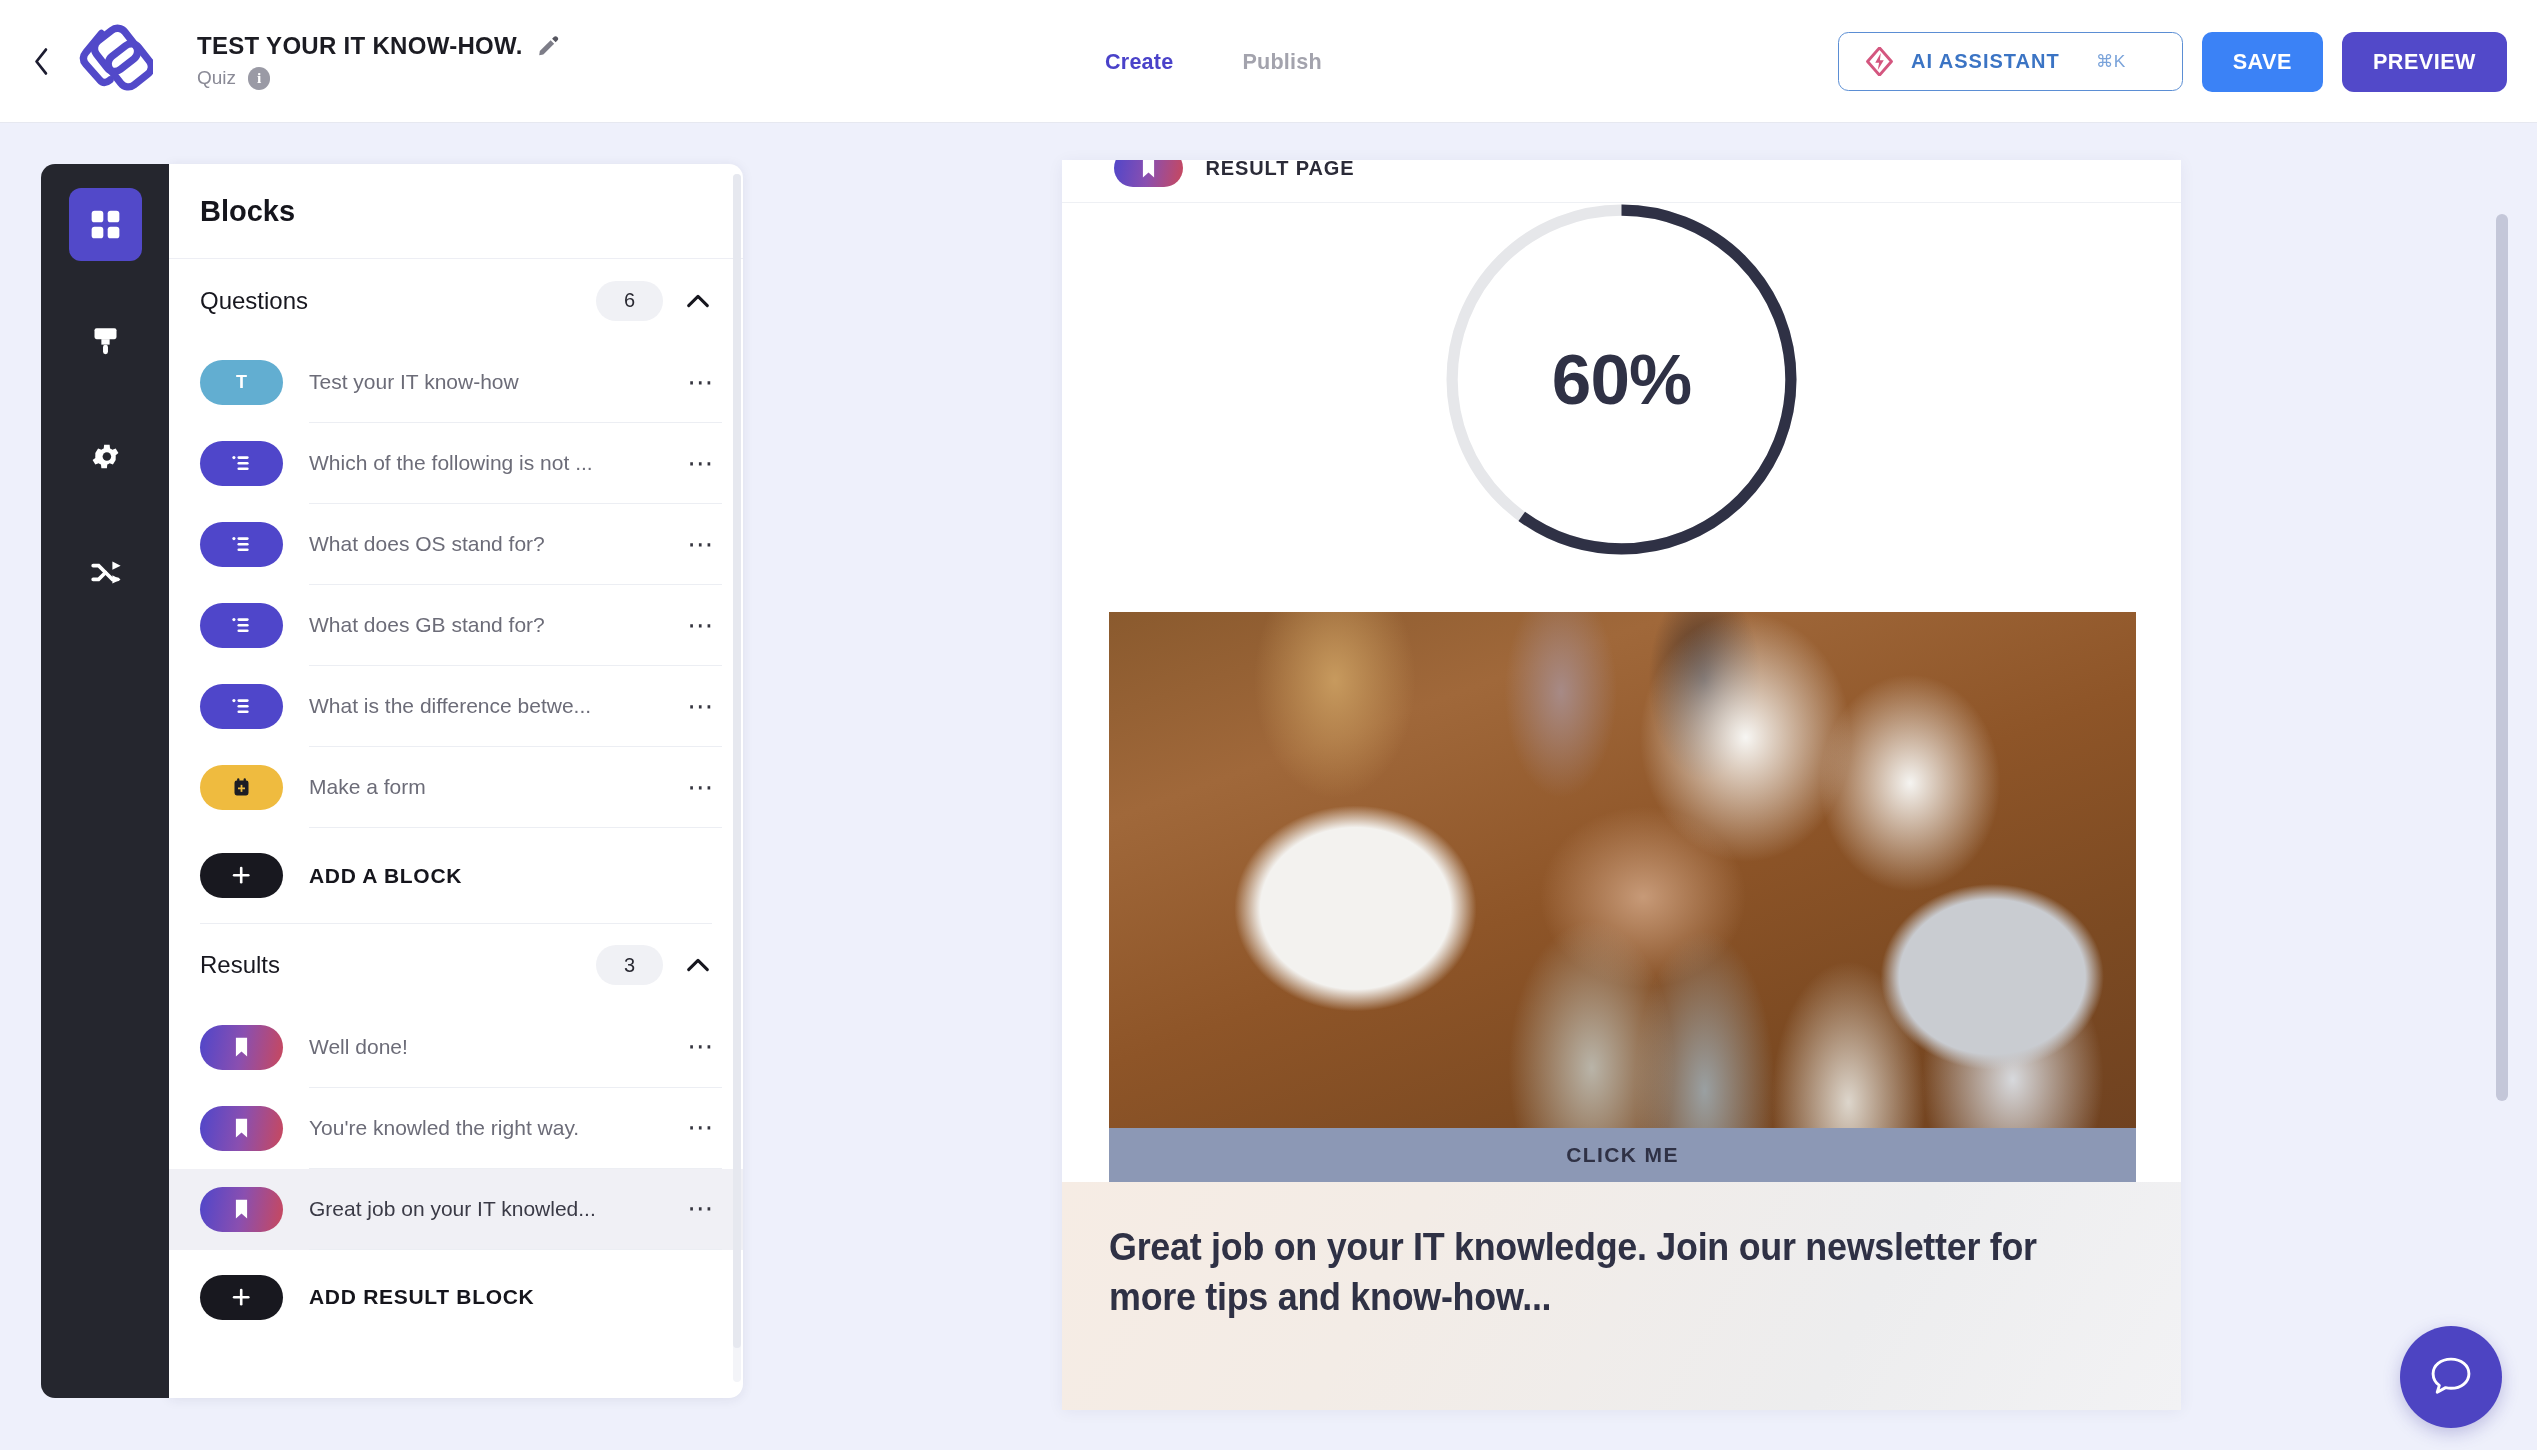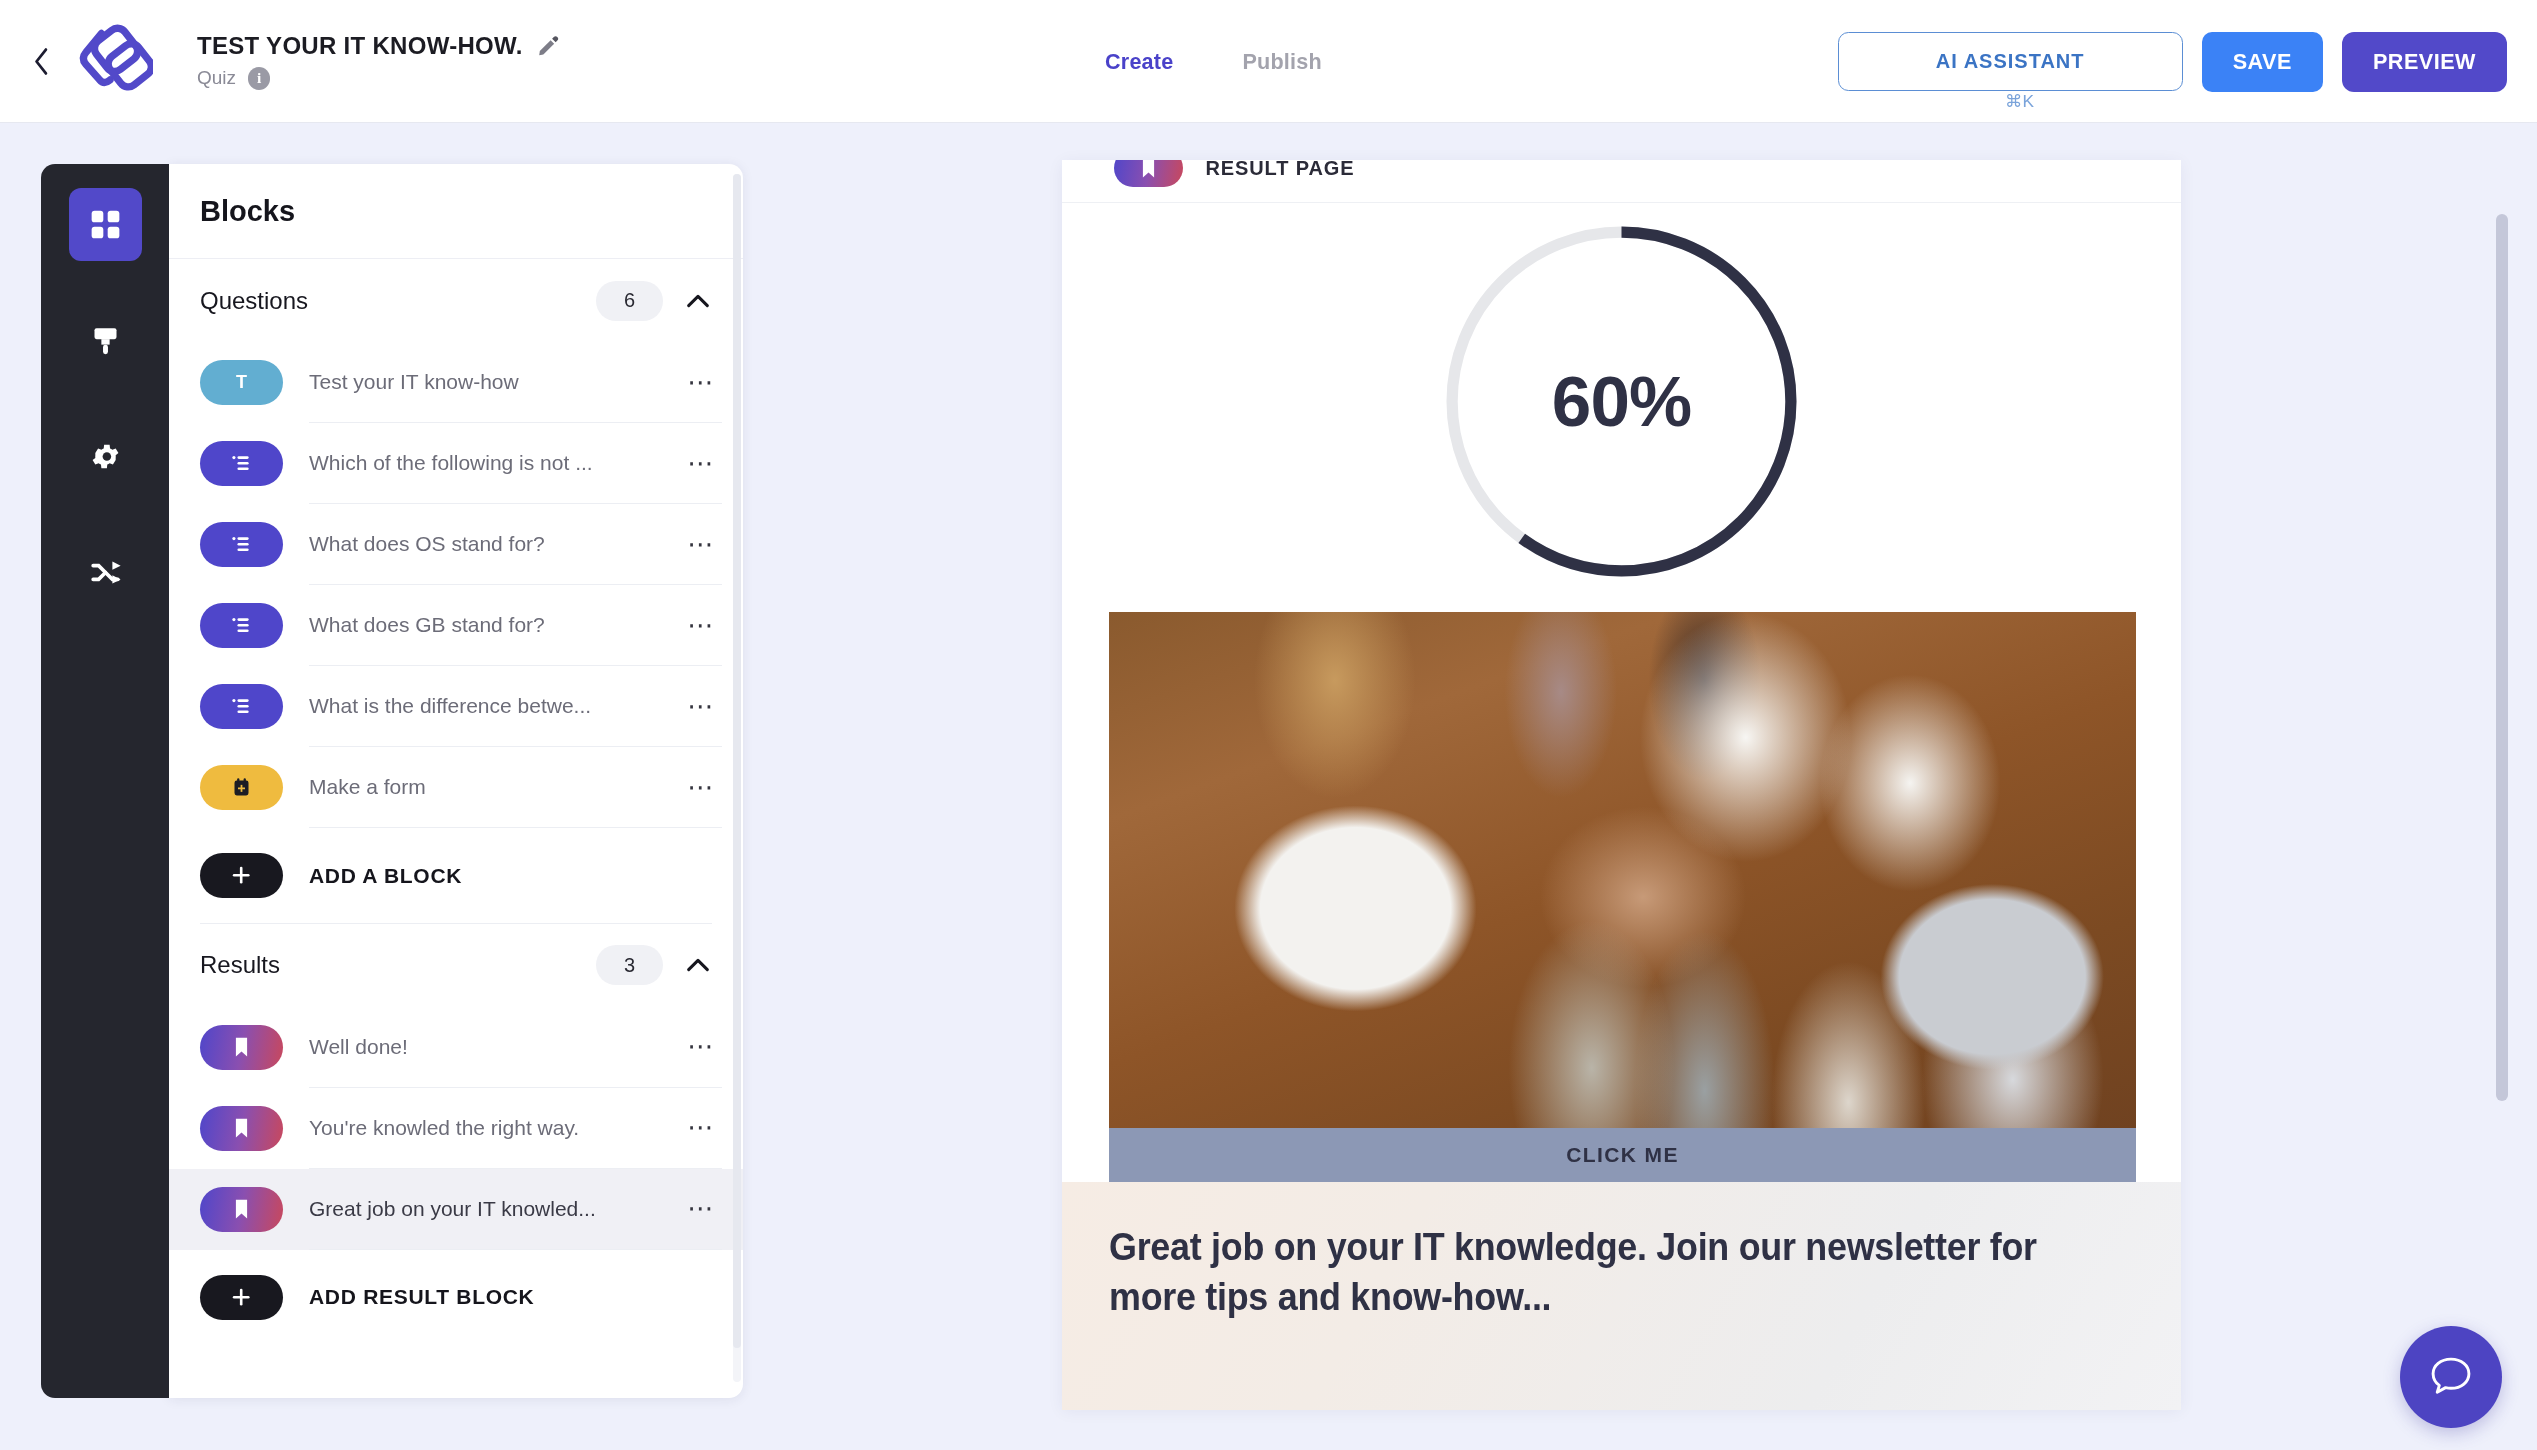--- a/index.html
+++ b/index.html
@@ -51,21 +51,21 @@
   }
   .tab.active { color: #4a42c9; }
 
   .header-actions {
     position: absolute; right: 31px; top: 0; height: 123px;
     display: flex; align-items: center; gap: 19px;
   }
   .ai-btn {
     height: 59px; min-width: 345px; padding: 0 26px;
     border: 1.7px solid #5b8ed4; border-radius: 10.4px; background: #fff;
-    display: flex; align-items: center; gap: 17.3px; cursor: pointer; flex-direction: column;
+    display: flex; align-items: center; gap: 17.3px; cursor: pointer;
   }
   .ai-diamond { width: 29px; height: 29px; }
   .ai-label { font-size: 20px; font-weight: bold; color: #3b74c4; letter-spacing: 1px; }
   .ai-kbd { font-size: 17.3px; color: #7aa3da; margin-left: 19px; letter-spacing: 0.4px; }
   .save-btn {
     height: 60px; padding: 0 31px; border-radius: 10px;
     background: #3b82f6; color: #fff; font-size: 21.6px; font-weight: bold;
     display:flex; align-items:center; justify-content:center; cursor:pointer;
     letter-spacing: 0.5px;
   }
@@ -185,21 +185,21 @@
   .result-tag-icon {
     width: 69px; height: 38px; border-radius: 19px;
     background: linear-gradient(100deg, #4f46ca 0%, #8a4fb0 50%, #c9485c 100%);
     display:flex; align-items:center; justify-content:center;
   }
   .result-tag-text {
     font-size: 20px; font-weight: bold; letter-spacing: 0.9px; color: #2b2b38;
   }
 
   .donut-wrap {
-    position: absolute; left: 0; top: 60px; width: 1119px;
+    position: absolute; left: 0; top: 38px; width: 1119px;
     display: flex; justify-content: center;
   }
   .donut { position: relative; width: 363px; height: 363px; }
   .donut-label {
     position: absolute; inset: 0; display:flex; align-items:center; justify-content:center;
     font-size: 71px; font-weight: bold; color: #2f3145; letter-spacing: -0.9px;
   }
 
   .hero-photo {
     position: absolute; left: 47px; top: 452px; width: 1027px; height: 570px;

